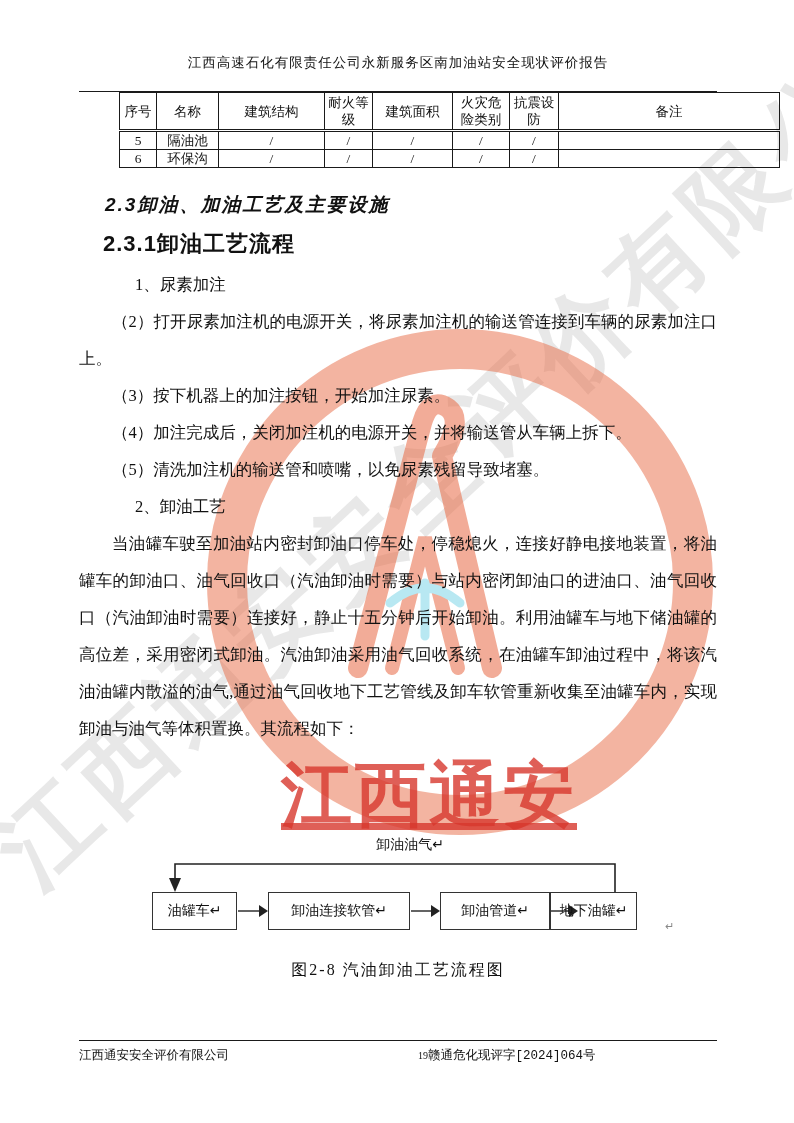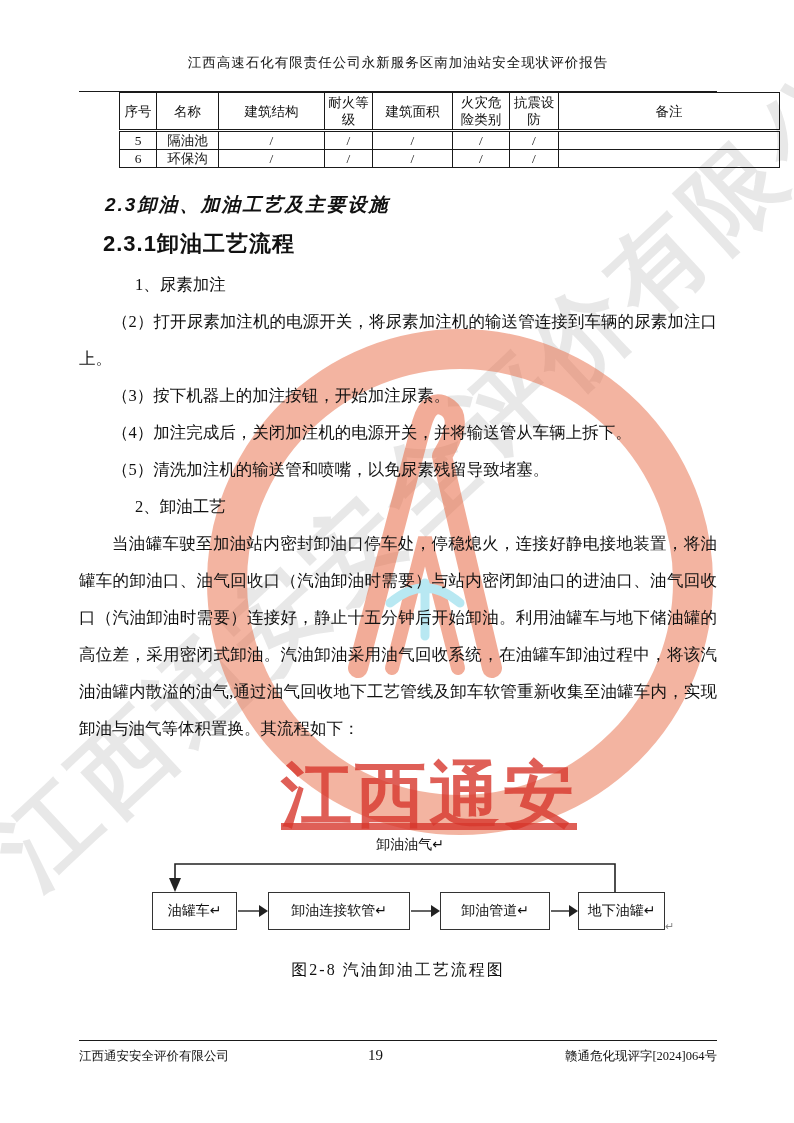--- a/index.html
+++ b/index.html
@@ -81,36 +81,36 @@
   .flow-svg { position:absolute; inset:0; }
   .flow-box {
     position:absolute; top:58px; height:38px;
     border:1px solid #333; background:transparent;
     display:flex; align-items:center; justify-content:center;
     white-space:nowrap;
   }
   .fb1 { left:73px;  width:85px; }
   .fb2 { left:189px; width:142px; }
   .fb3 { left:361px; width:110px; }
-  .fb4 { left:499px; width:87px; }
+  .fb4 { left:471px; width:87px; }
   .flow-return-mark { position:absolute; left:586px; top:86px; font-size:11px; color:#888; }
 
   .fig-caption {
     position:absolute; top:960px; left:79px; width:638px;
     text-align:center; font-size:16px; letter-spacing:2px;
   }
 
   .doc-footer {
     position:absolute; top:1040px; left:79px; width:638px;
     border-top:1.5px solid #1a1a1a; padding-top:6px;
     display:flex; align-items:baseline; font-size:12.5px;
   }
   .doc-footer .f-left  { flex:1; text-align:left; }
-  .doc-footer .f-page  { width:60px; text-align:left; font-size:15px; }
-  .doc-footer .f-right { flex:1; text-align:right; }
+  .doc-footer .f-page  { width:60px; text-align:right; font-size:10px; }
+  .doc-footer .f-right { flex:1; text-align:left;font-family:Liberation Mono, monospace; }
 </style>
 </head>
 <body>
 
 <div class="page">
 
   <div class="wm-layer">
     <div class="wm-diagonal">江西通安安全评价有限公司</div>
     <div class="wm-ring"></div>
     <svg class="wm-logo" viewBox="0 0 190 300">

